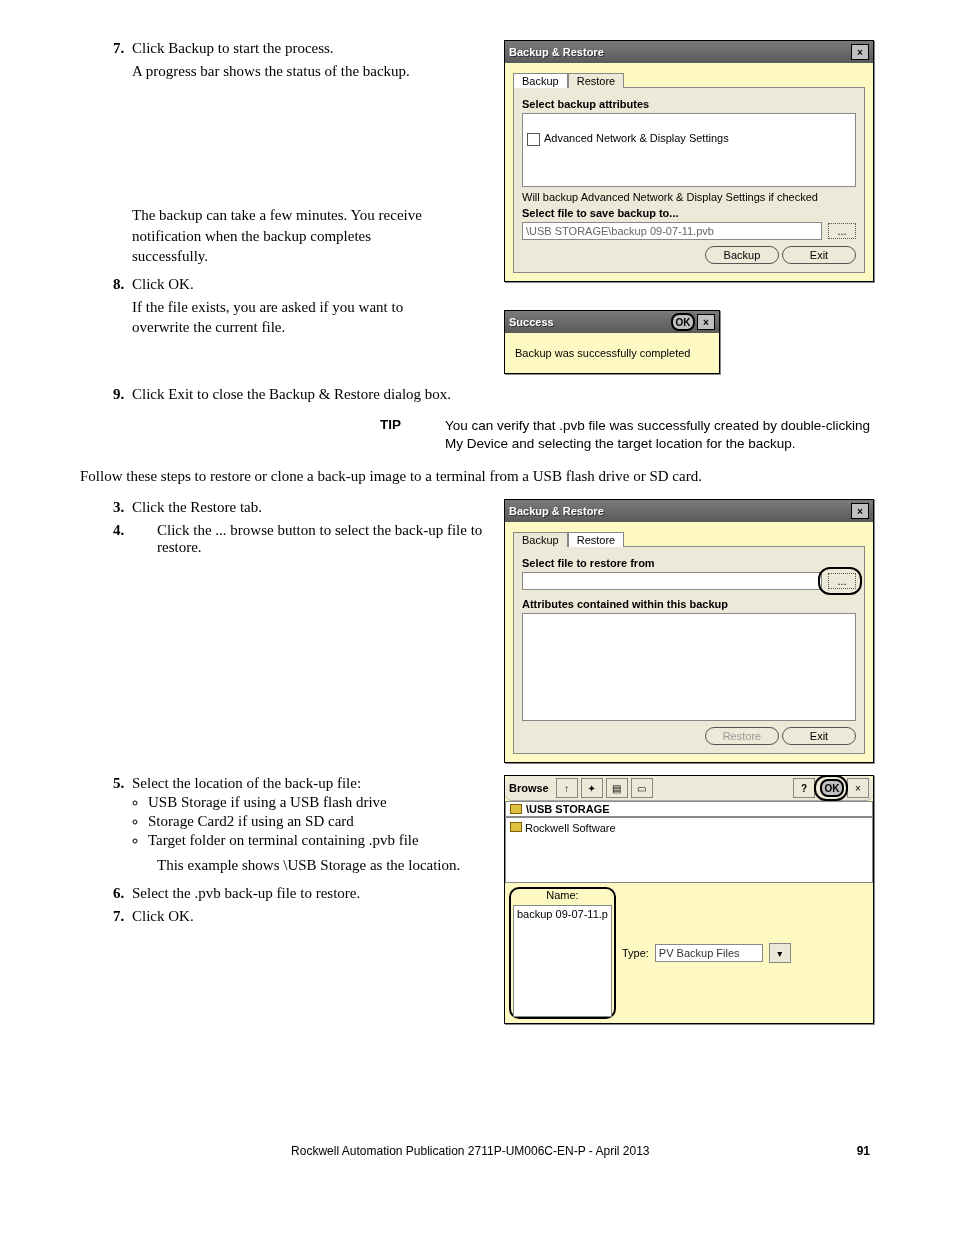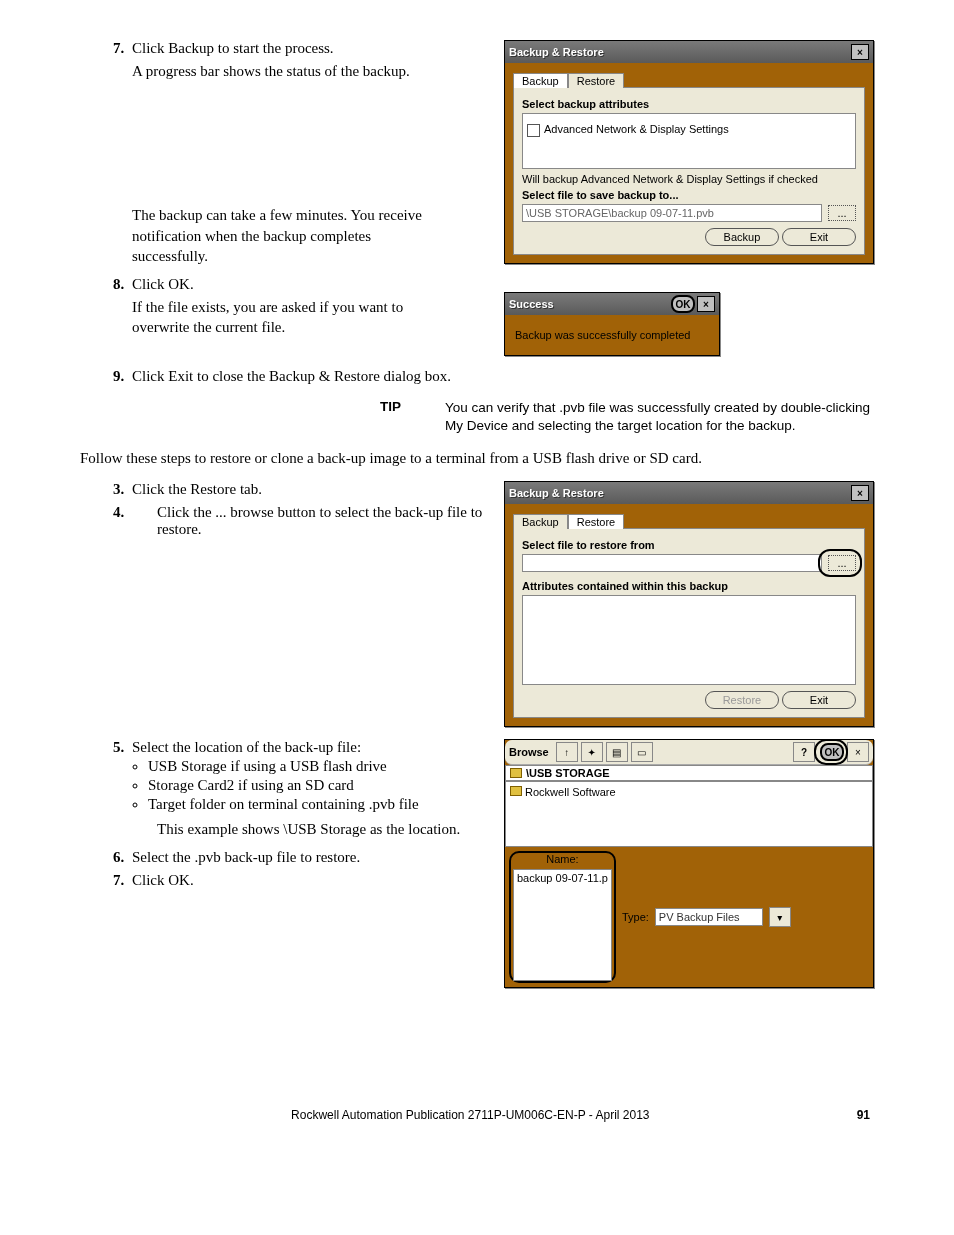--- a/index.html
+++ b/index.html
@@ -32,21 +32,21 @@
   .sub { margin: 4px 0 10px 0; line-height: 1.35; }
   ul.bullets { margin: 2px 0 6px 16px; padding: 0; }
   ul.bullets li { margin: 2px 0; }
   .para-narrow { max-width: 290px; }
   .para-mid   { max-width: 360px; margin-left: 25px; }
 
   
   .ce-window {
     font-family: Tahoma, Arial, sans-serif;
     font-size: 11px;
-    background: #a16207;
+    background: #fef9c3;
     border: 1px solid #000;
     width: 368px;
     box-shadow: 1px 1px 0 #888;
   }
   .ce-window.small { width: 214px; }
   .ce-window.browse { width: 368px; }
   .titlebar {
     display: flex; align-items: center;
     background: linear-gradient(#7a7a7a,#5a5a5a);
     color: #fff;
@@ -80,21 +80,21 @@
   }
   .tab.active { background: #fff; }
   .tabpane {
     border: 1px solid #888;
     background: #ece9d8;
     padding: 6px 8px 8px 8px;
   }
   .ce-label { font-size: 11px; font-weight: bold; margin: 4px 0 3px 0; }
   .ce-listbox {
     background: #fff; border: 1px solid #888;
-    height: 36px; padding: 9px 4px; font-size: 11px;
+    height: 36px; padding: 18px 4px; font-size: 11px;
   }
   .ce-listbox.tall { height: 70px; }
   .ce-checkbox { width: 11px; height: 11px; border:1px solid #555; display:inline-block; vertical-align:middle; margin-right:4px; background:#fff;}
   .ce-text {
     background: #fff; border: 1px solid #888;
     height: 16px; line-height: 16px; padding: 0 3px;
     font-size: 11px; color: #666;
     display: inline-block;
   }
   .ce-button {

